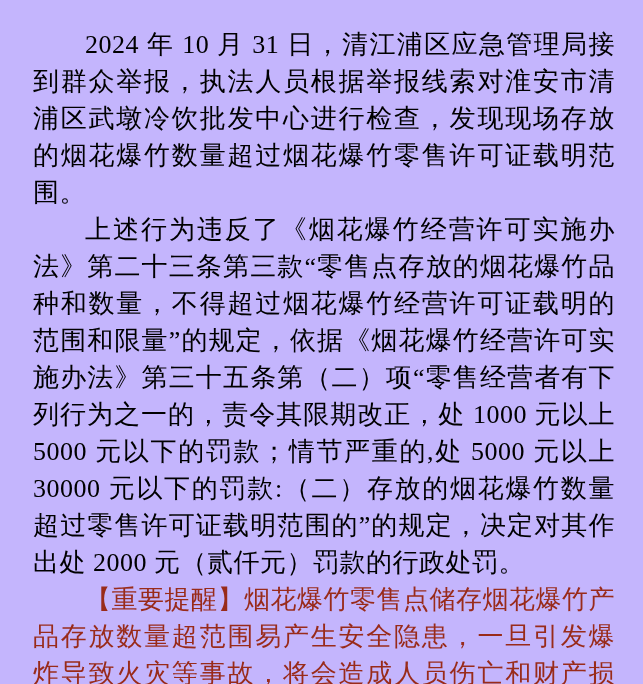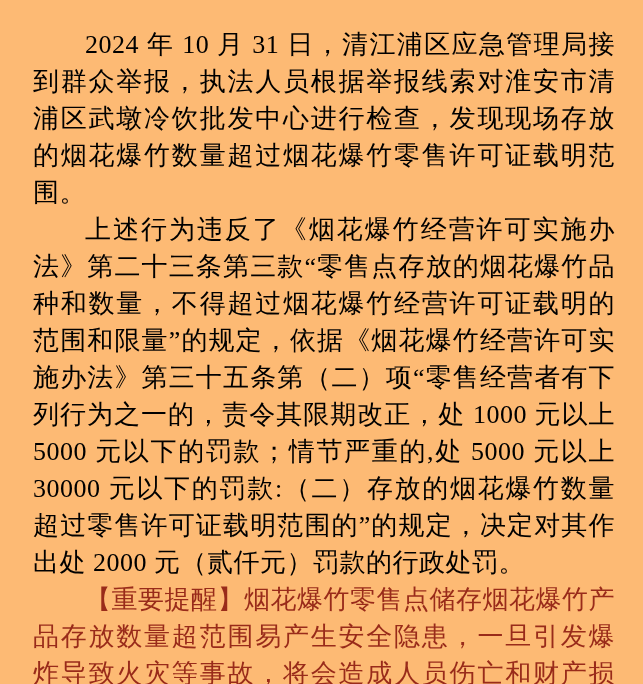--- a/index.html
+++ b/index.html
@@ -10,21 +10,21 @@
     width: 643px;
     height: 684px;
     background: #ffffff;
     overflow: hidden;
   }
   .page {
     box-sizing: border-box;
     width: 643px;
     height: 684px;
     padding: 26px 28px 0 33px;
-    background: #fdba74;
+    background: #c4b5fd;
   }
   .para {
     margin: 0;
     font-family: "Liberation Serif", "DejaVu Serif", serif;
     font-size: 26px;
     line-height: 37px;
     color: #000000;
     text-align: justify;
     text-justify: inter-ideograph;
     text-indent: 2em;

